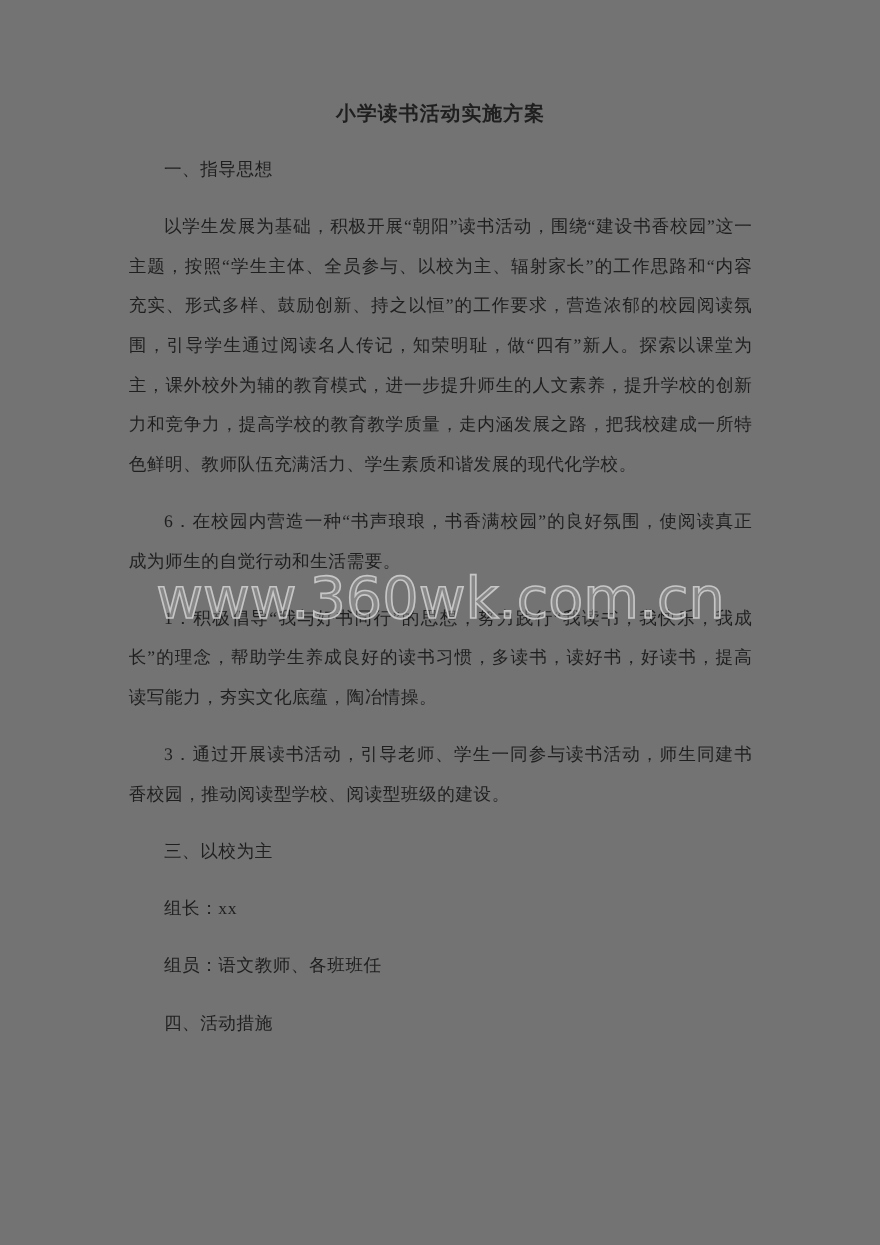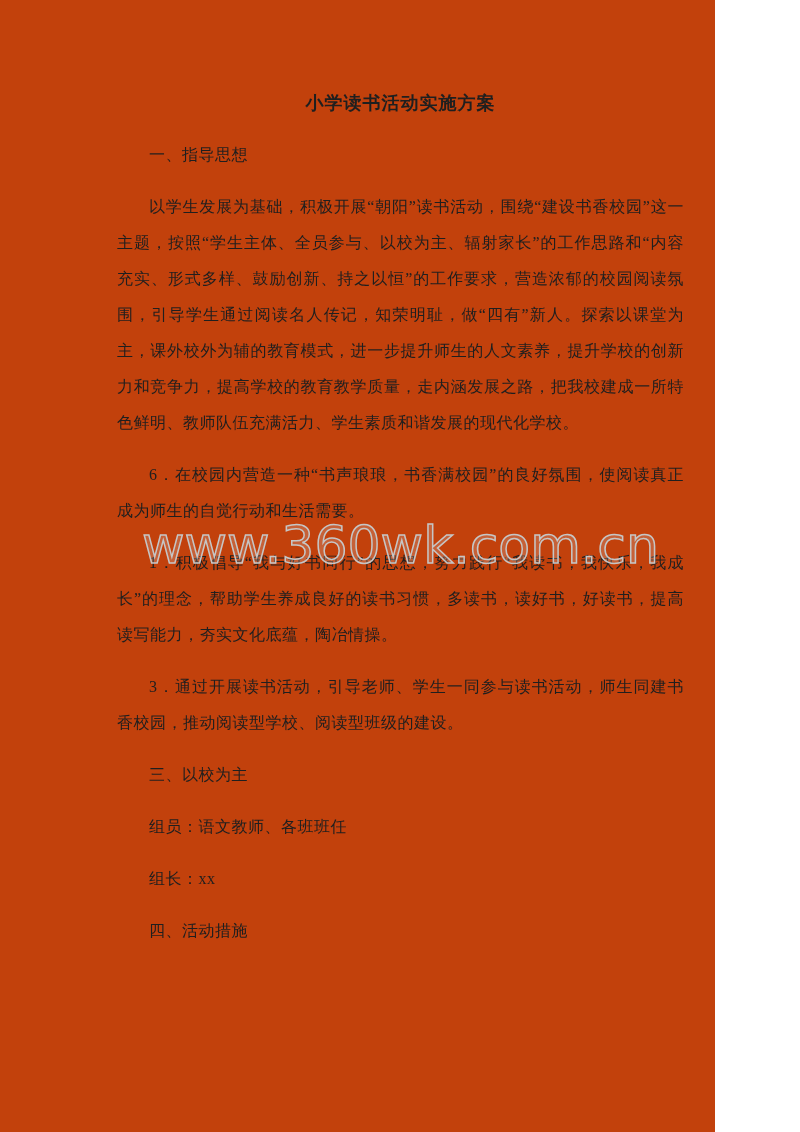--- a/index.html
+++ b/index.html
@@ -2,23 +2,23 @@
 <html><head>
 <meta charset="utf-8">
 <style>
   html, body {
     margin: 0;
     padding: 0;
     background: #ffffff;
   }
   .page {
     position: relative;
-    width: 715px;
+    width: 800px;
     height: 1132px;
-    background: #c2410c;
+    background: #737373;
     overflow: hidden;
     font-family: "Liberation Serif", "DejaVu Serif", serif;
     color: #1f1f1f;
   }
   .content {
     position: absolute;
     left: 117px;
     top: 85px;
     width: 567px;
   }
@@ -69,23 +69,23 @@
 
 
     <p class="blk">6．在校园内营造一种“书声琅琅，书香满校园”的良好氛围，使阅读真正成为师生的自觉行动和生活需要。</p>
 
     <p class="blk">1．积极倡导“我与好书同行”的思想，努力践行“我读书，我快乐，我成长”的理念，帮助学生养成良好的读书习惯，多读书，读好书，好读书，提高读写能力，夯实文化底蕴，陶冶情操。</p>
 
     <p class="blk">3．通过开展读书活动，引导老师、学生一同参与读书活动，师生同建书香校园，推动阅读型学校、阅读型班级的建设。</p>
 
     <p class="blk">三、以校为主</p>
 
+    <p class="blk">组长：xx</p>
+
     <p class="blk">组员：语文教师、各班班任</p>
-
-    <p class="blk">组长：xx</p>
 
     <p class="blk">四、活动措施</p>
 
   </div>
 
   <div class="watermark">www.360wk.com.cn</div>
 
 </div>
 
 </body></html>

